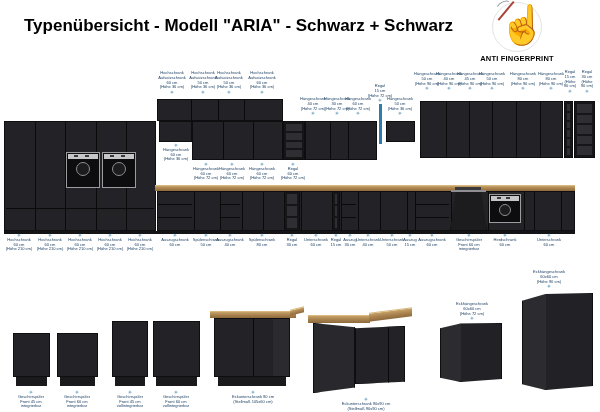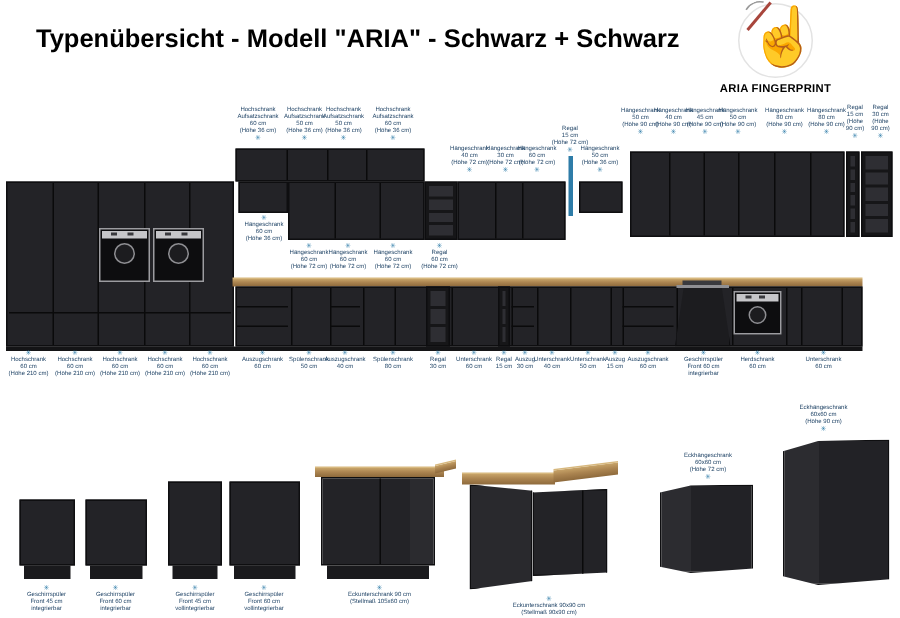--- a/index.html
+++ b/index.html
@@ -35,21 +35,21 @@
 <body>
 
 <div class="page">
   <div class="title">Typenübersicht - Modell "ARIA" - Schwarz + Schwarz</div>
 
   <div>
     <div class="badge-circle"></div>
     <div class="badge-arc"></div>
     <div class="badge-hand">☝</div>
     <div class="badge-slash"></div>
-    <div class="badge-text">ARIA FINGERPRINT</div>
+    <div class="badge-text">ANTI FINGERPRINT</div>
   </div>
 
   <div id="scene">
       <div class="blk panel" style="left: 4px; top: 121px; width: 152px; height: 110px;">
         <i class="sep" style="left: 30px;"></i>
         <i class="sep" style="left: 60px;"></i>
         <i class="sep" style="left: 91px;"></i>
         <i class="sep" style="left: 121px;"></i>
         <i class="hl" style="top: 86px;"></i>
       </div>

